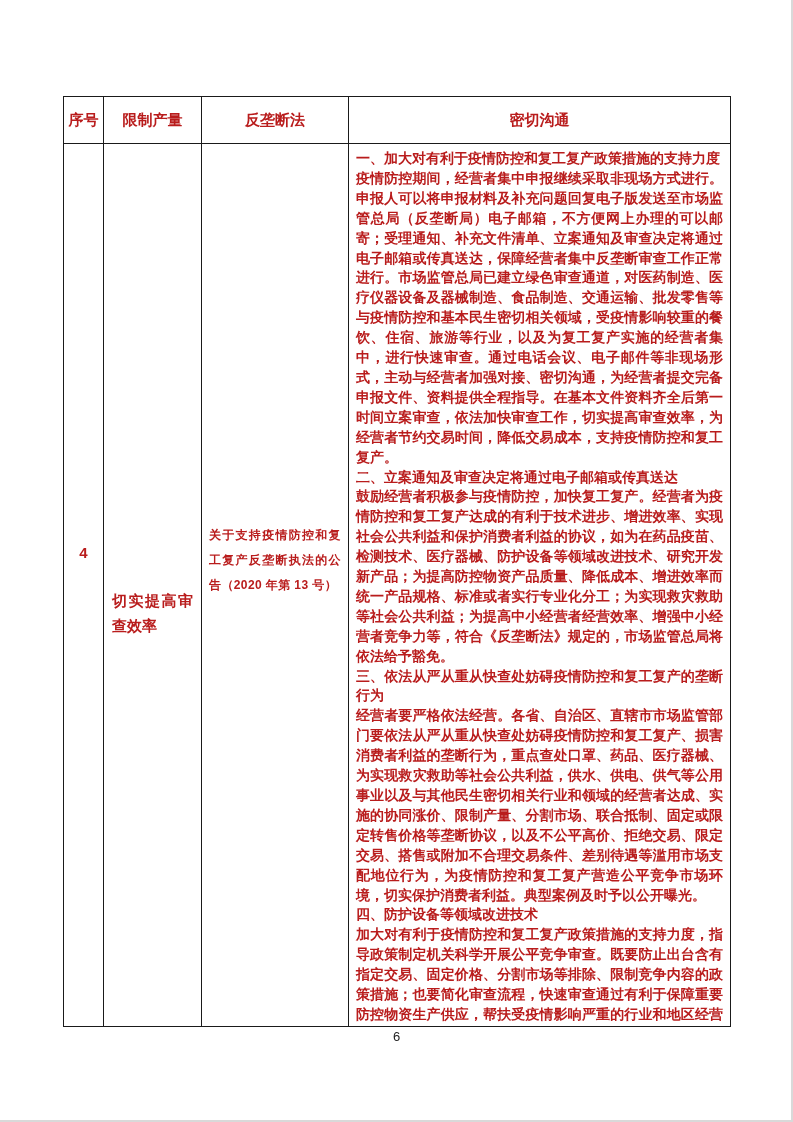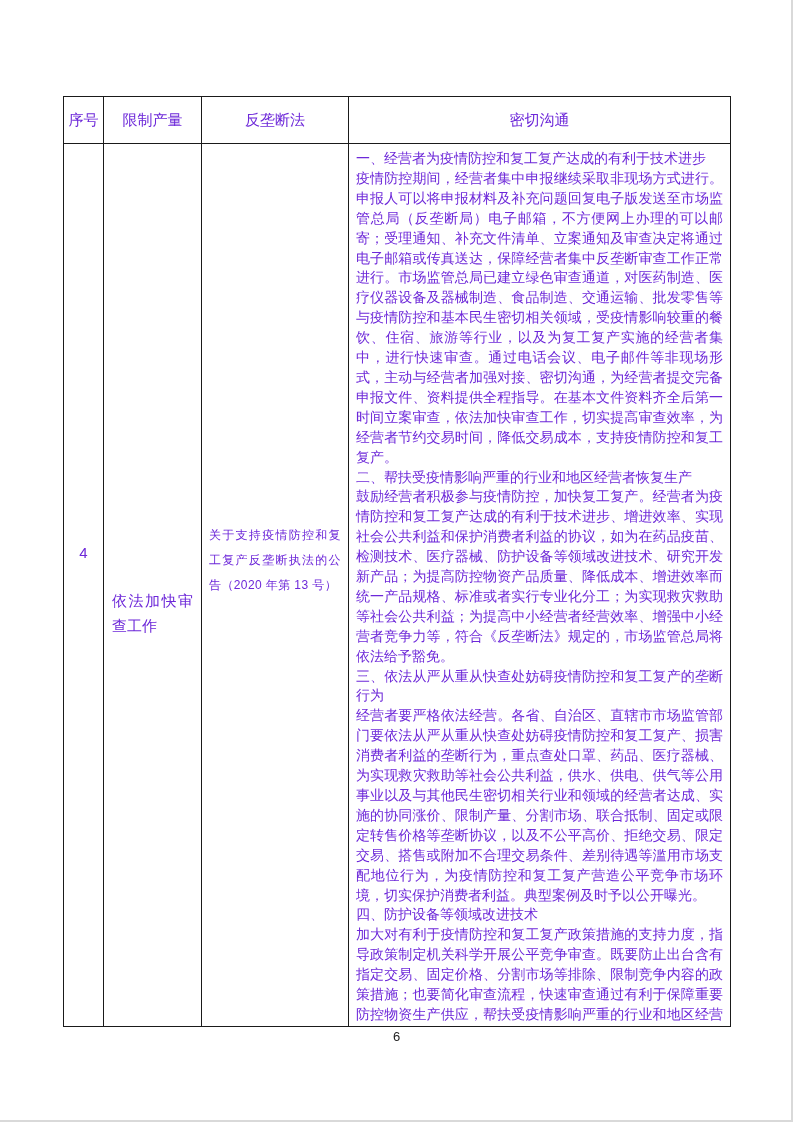--- a/index.html
+++ b/index.html
@@ -25,22 +25,22 @@
     left: 63px;
     top: 96px;
     width: 667px;
     border-collapse: collapse;
     table-layout: fixed;
   }
   table.doc-table th,
   table.doc-table td {
     border: 1.6px solid #1a1a1a;
     padding: 0;
-    font-weight: normal;
-    color: #6d28d9;
+    font-weight: bold;
+    color: #b91c1c;
   }
   col.c1 { width: 40px; }
   col.c2 { width: 98px; }
   col.c3 { width: 147px; }
   col.c4 { width: 382px; }
 
   tr.header-row th {
     height: 47px;
     font-size: 15px;
     text-align: center;
@@ -120,30 +120,30 @@
         <th>反垄断法</th>
         <th>密切沟通</th>
       </tr>
     </thead>
     <tbody>
       <tr class="body-row">
         <td class="cell-index">
           <div class="inner">4</div>
         </td>
         <td class="cell-agency">
-          <div class="inner">依法加快审查工作</div>
+          <div class="inner">切实提高审查效率</div>
         </td>
         <td class="cell-title">
           <div class="inner">关于支持疫情防控和复工复产反垄断执法的公告（2020 年第 13 号）</div>
         </td>
         <td class="cell-content">
           <div class="content">
-              <div class="para">一、经营者为疫情防控和复工复产达成的有利于技术进步</div>
+              <div class="para">一、加大对有利于疫情防控和复工复产政策措施的支持力度</div>
               <div class="para">疫情防控期间，经营者集中申报继续采取非现场方式进行。申报人可以将申报材料及补充问题回复电子版发送至市场监管总局（反垄断局）电子邮箱，不方便网上办理的可以邮寄；受理通知、补充文件清单、立案通知及审查决定将通过电子邮箱或传真送达，保障经营者集中反垄断审查工作正常进行。市场监管总局已建立绿色审查通道，对医药制造、医疗仪器设备及器械制造、食品制造、交通运输、批发零售等与疫情防控和基本民生密切相关领域，受疫情影响较重的餐饮、住宿、旅游等行业，以及为复工复产实施的经营者集中，进行快速审查。通过电话会议、电子邮件等非现场形式，主动与经营者加强对接、密切沟通，为经营者提交完备申报文件、资料提供全程指导。在基本文件资料齐全后第一时间立案审查，依法加快审查工作，切实提高审查效率，为经营者节约交易时间，降低交易成本，支持疫情防控和复工复产。</div>
-              <div class="para">二、帮扶受疫情影响严重的行业和地区经营者恢复生产</div>
+              <div class="para">二、立案通知及审查决定将通过电子邮箱或传真送达</div>
               <div class="para">鼓励经营者积极参与疫情防控，加快复工复产。经营者为疫情防控和复工复产达成的有利于技术进步、增进效率、实现社会公共利益和保护消费者利益的协议，如为在药品疫苗、检测技术、医疗器械、防护设备等领域改进技术、研究开发新产品；为提高防控物资产品质量、降低成本、增进效率而统一产品规格、标准或者实行专业化分工；为实现救灾救助等社会公共利益；为提高中小经营者经营效率、增强中小经营者竞争力等，符合《反垄断法》规定的，市场监管总局将依法给予豁免。</div>
               <div class="para">三、依法从严从重从快查处妨碍疫情防控和复工复产的垄断行为</div>
               <div class="para">经营者要严格依法经营。各省、自治区、直辖市市场监管部门要依法从严从重从快查处妨碍疫情防控和复工复产、损害消费者利益的垄断行为，重点查处口罩、药品、医疗器械、为实现救灾救助等社会公共利益，供水、供电、供气等公用事业以及与其他民生密切相关行业和领域的经营者达成、实施的协同涨价、限制产量、分割市场、联合抵制、固定或限定转售价格等垄断协议，以及不公平高价、拒绝交易、限定交易、搭售或附加不合理交易条件、差别待遇等滥用市场支配地位行为，为疫情防控和复工复产营造公平竞争市场环境，切实保护消费者利益。典型案例及时予以公开曝光。</div>
               <div class="para">四、防护设备等领域改进技术</div>
               <div class="para">加大对有利于疫情防控和复工复产政策措施的支持力度，指导政策制定机关科学开展公平竞争审查。既要防止出台含有指定交易、固定价格、分割市场等排除、限制竞争内容的政策措施；也要简化审查流程，快速审查通过有利于保障重要防控物资生产供应，帮扶受疫情影响严重的行业和地区经营者恢复生产、渡过难关，扩大消费、稳定就业的政策措施。</div>
             </div>
         </td>
       </tr>
     </tbody>
   </table>

